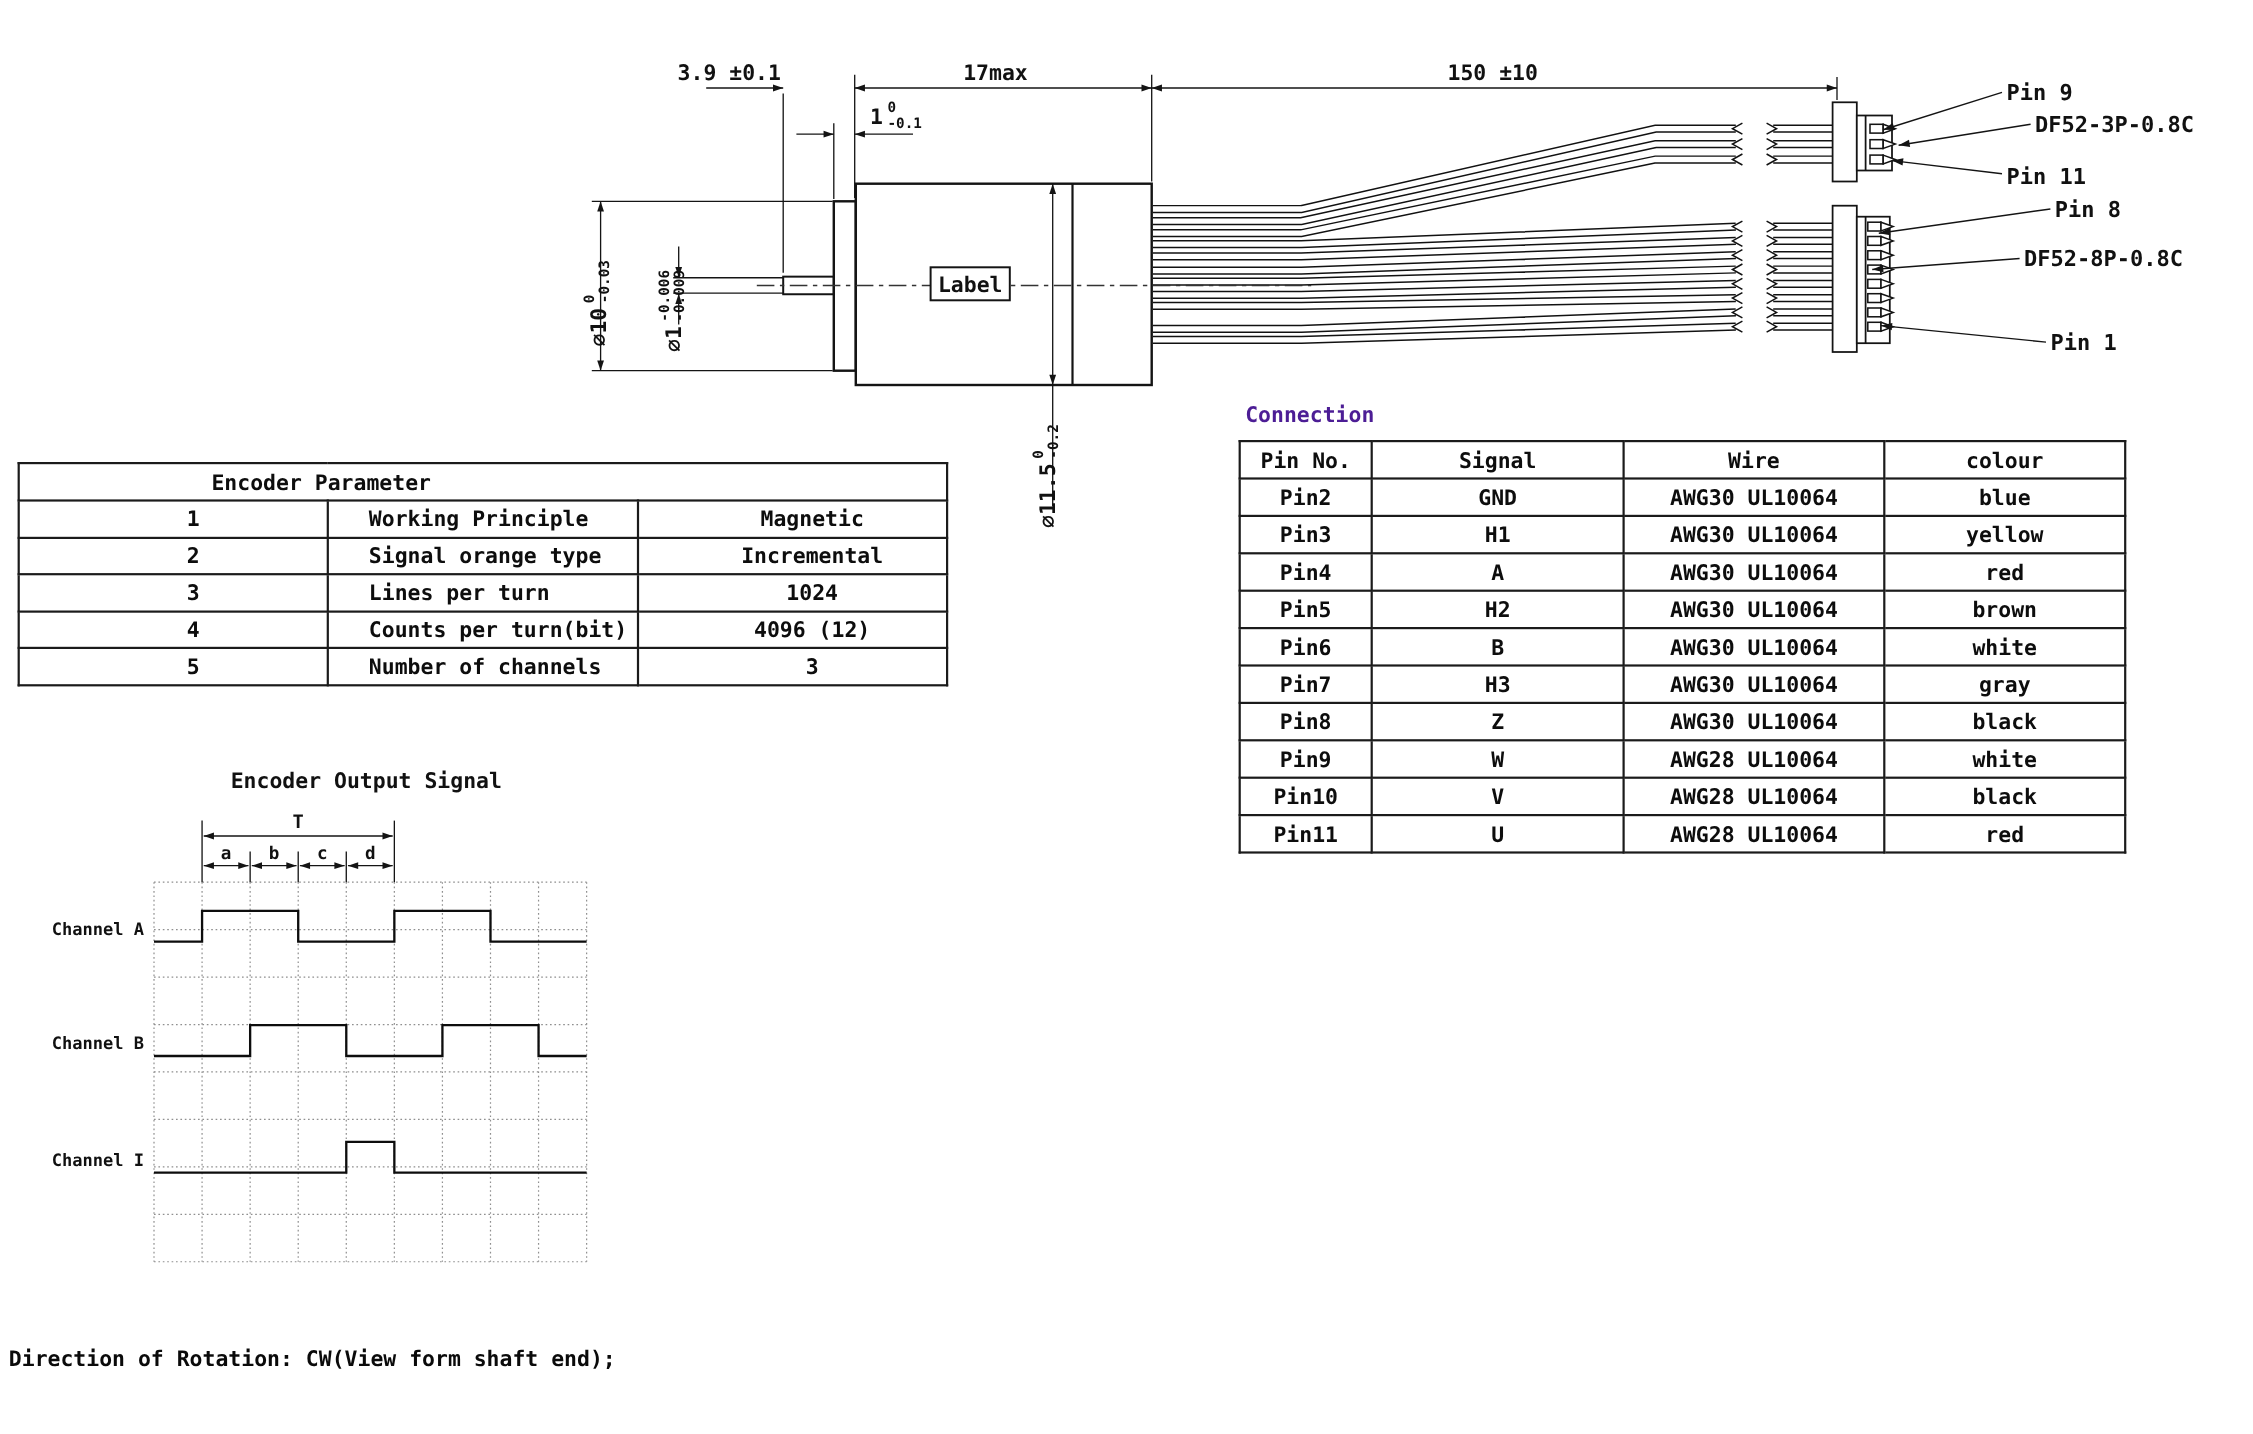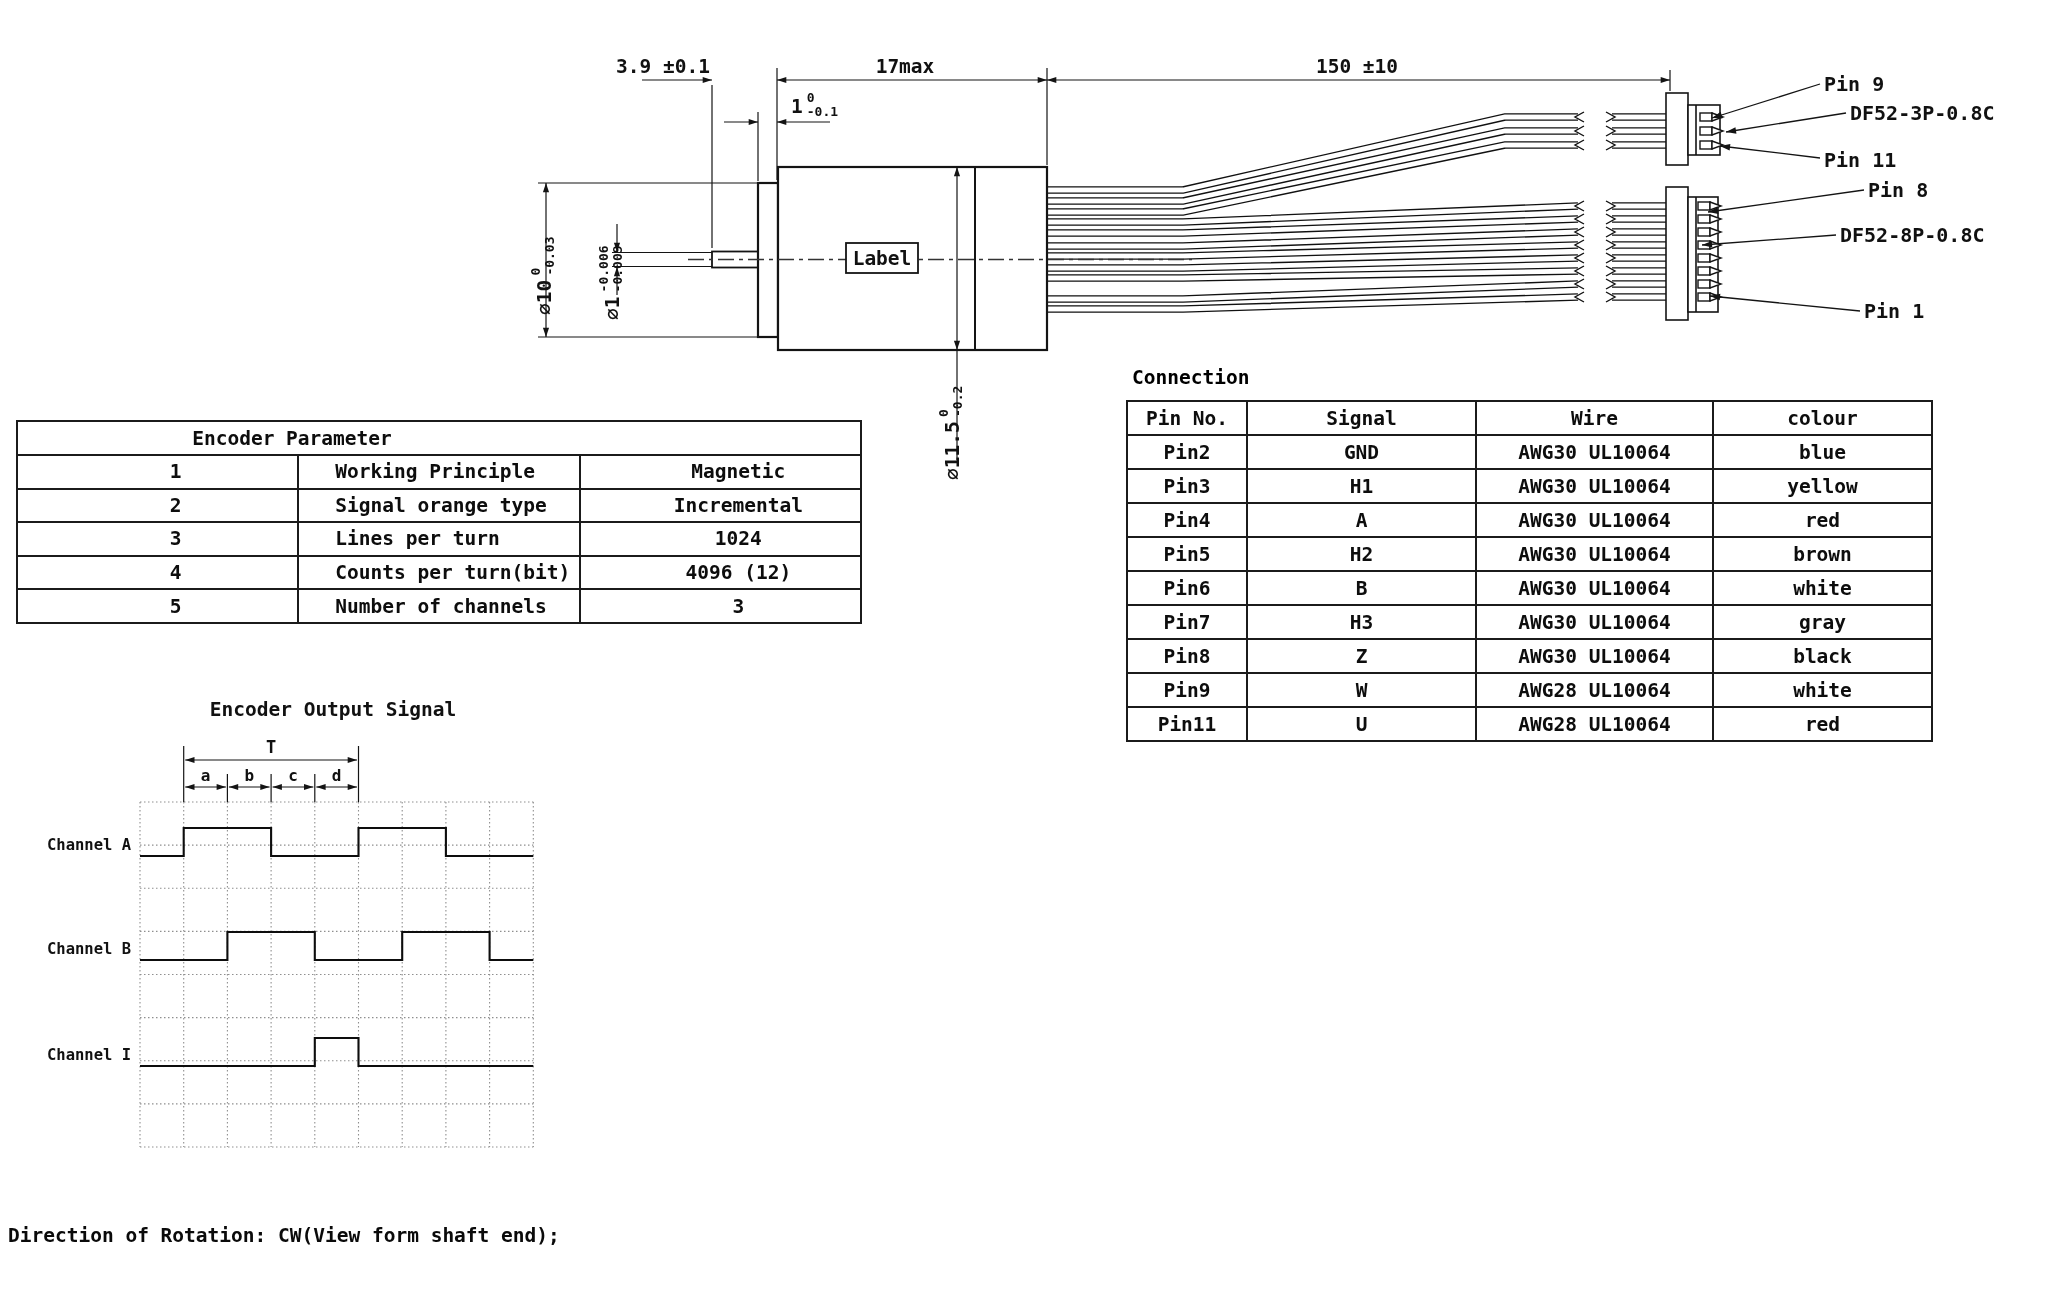--- a/index.html
+++ b/index.html
@@ -10,21 +10,21 @@
 
   table.tech{position:absolute;border-collapse:collapse;table-layout:fixed;background:#fff;}
   table.tech td,table.tech th{border:2px solid #1b1b1b;padding:0;text-align:center;
      font:bold 19.5px "DejaVu Sans Mono",monospace;color:#0d0d0d;white-space:nowrap;overflow:hidden;}
   #param-table{left:16px;top:420px;width:846px;}
   #param-table td{height:31.6px;padding-left:36px;}
   #param-table td.title{height:32px;text-align:center;padding-right:330px;}
   #param-table td.c2{padding-right:130px;margin-top:19px;}
   #conn-table{left:1126px;top:400px;width:797px;}
   #conn-table td,#conn-table th{height:32px;}
-  .blocktitle{position:absolute;font:bold 19.5px "DejaVu Sans Mono",monospace;color:#000000;}
+  .blocktitle{position:absolute;font:bold 19.5px "DejaVu Sans Mono",monospace;color:#4c1d95;}
   #conn-title{left:1132px;top:366px;}
   #notes{position:absolute;left:8px;top:1172px;font:bold 19.5px "DejaVu Sans Mono",monospace;
          line-height:25.5px;color:#0a0a0a;white-space:pre;}
 </style>
 </head>
 <body>
 
 <div id="page">
 
 <svg id="cad" width="2048" height="1304" viewBox="0 0 2048 1304">
@@ -342,20 +342,26 @@
           <td>AWG30 UL10064</td>
           <td>black</td>
         </tr>
         <tr>
           <td>Pin9</td>
           <td>W</td>
           <td>AWG28 UL10064</td>
           <td>white</td>
         </tr>
         <tr>
+          <td>Pin10</td>
+          <td>V</td>
+          <td>AWG28 UL10064</td>
+          <td>black</td>
+        </tr>
+        <tr>
           <td>Pin11</td>
           <td>U</td>
           <td>AWG28 UL10064</td>
           <td>red</td>
         </tr>
       </tbody>
 </table>
 
 <div id="notes">
   <div>Direction of Rotation: CW(View form shaft end);</div>

